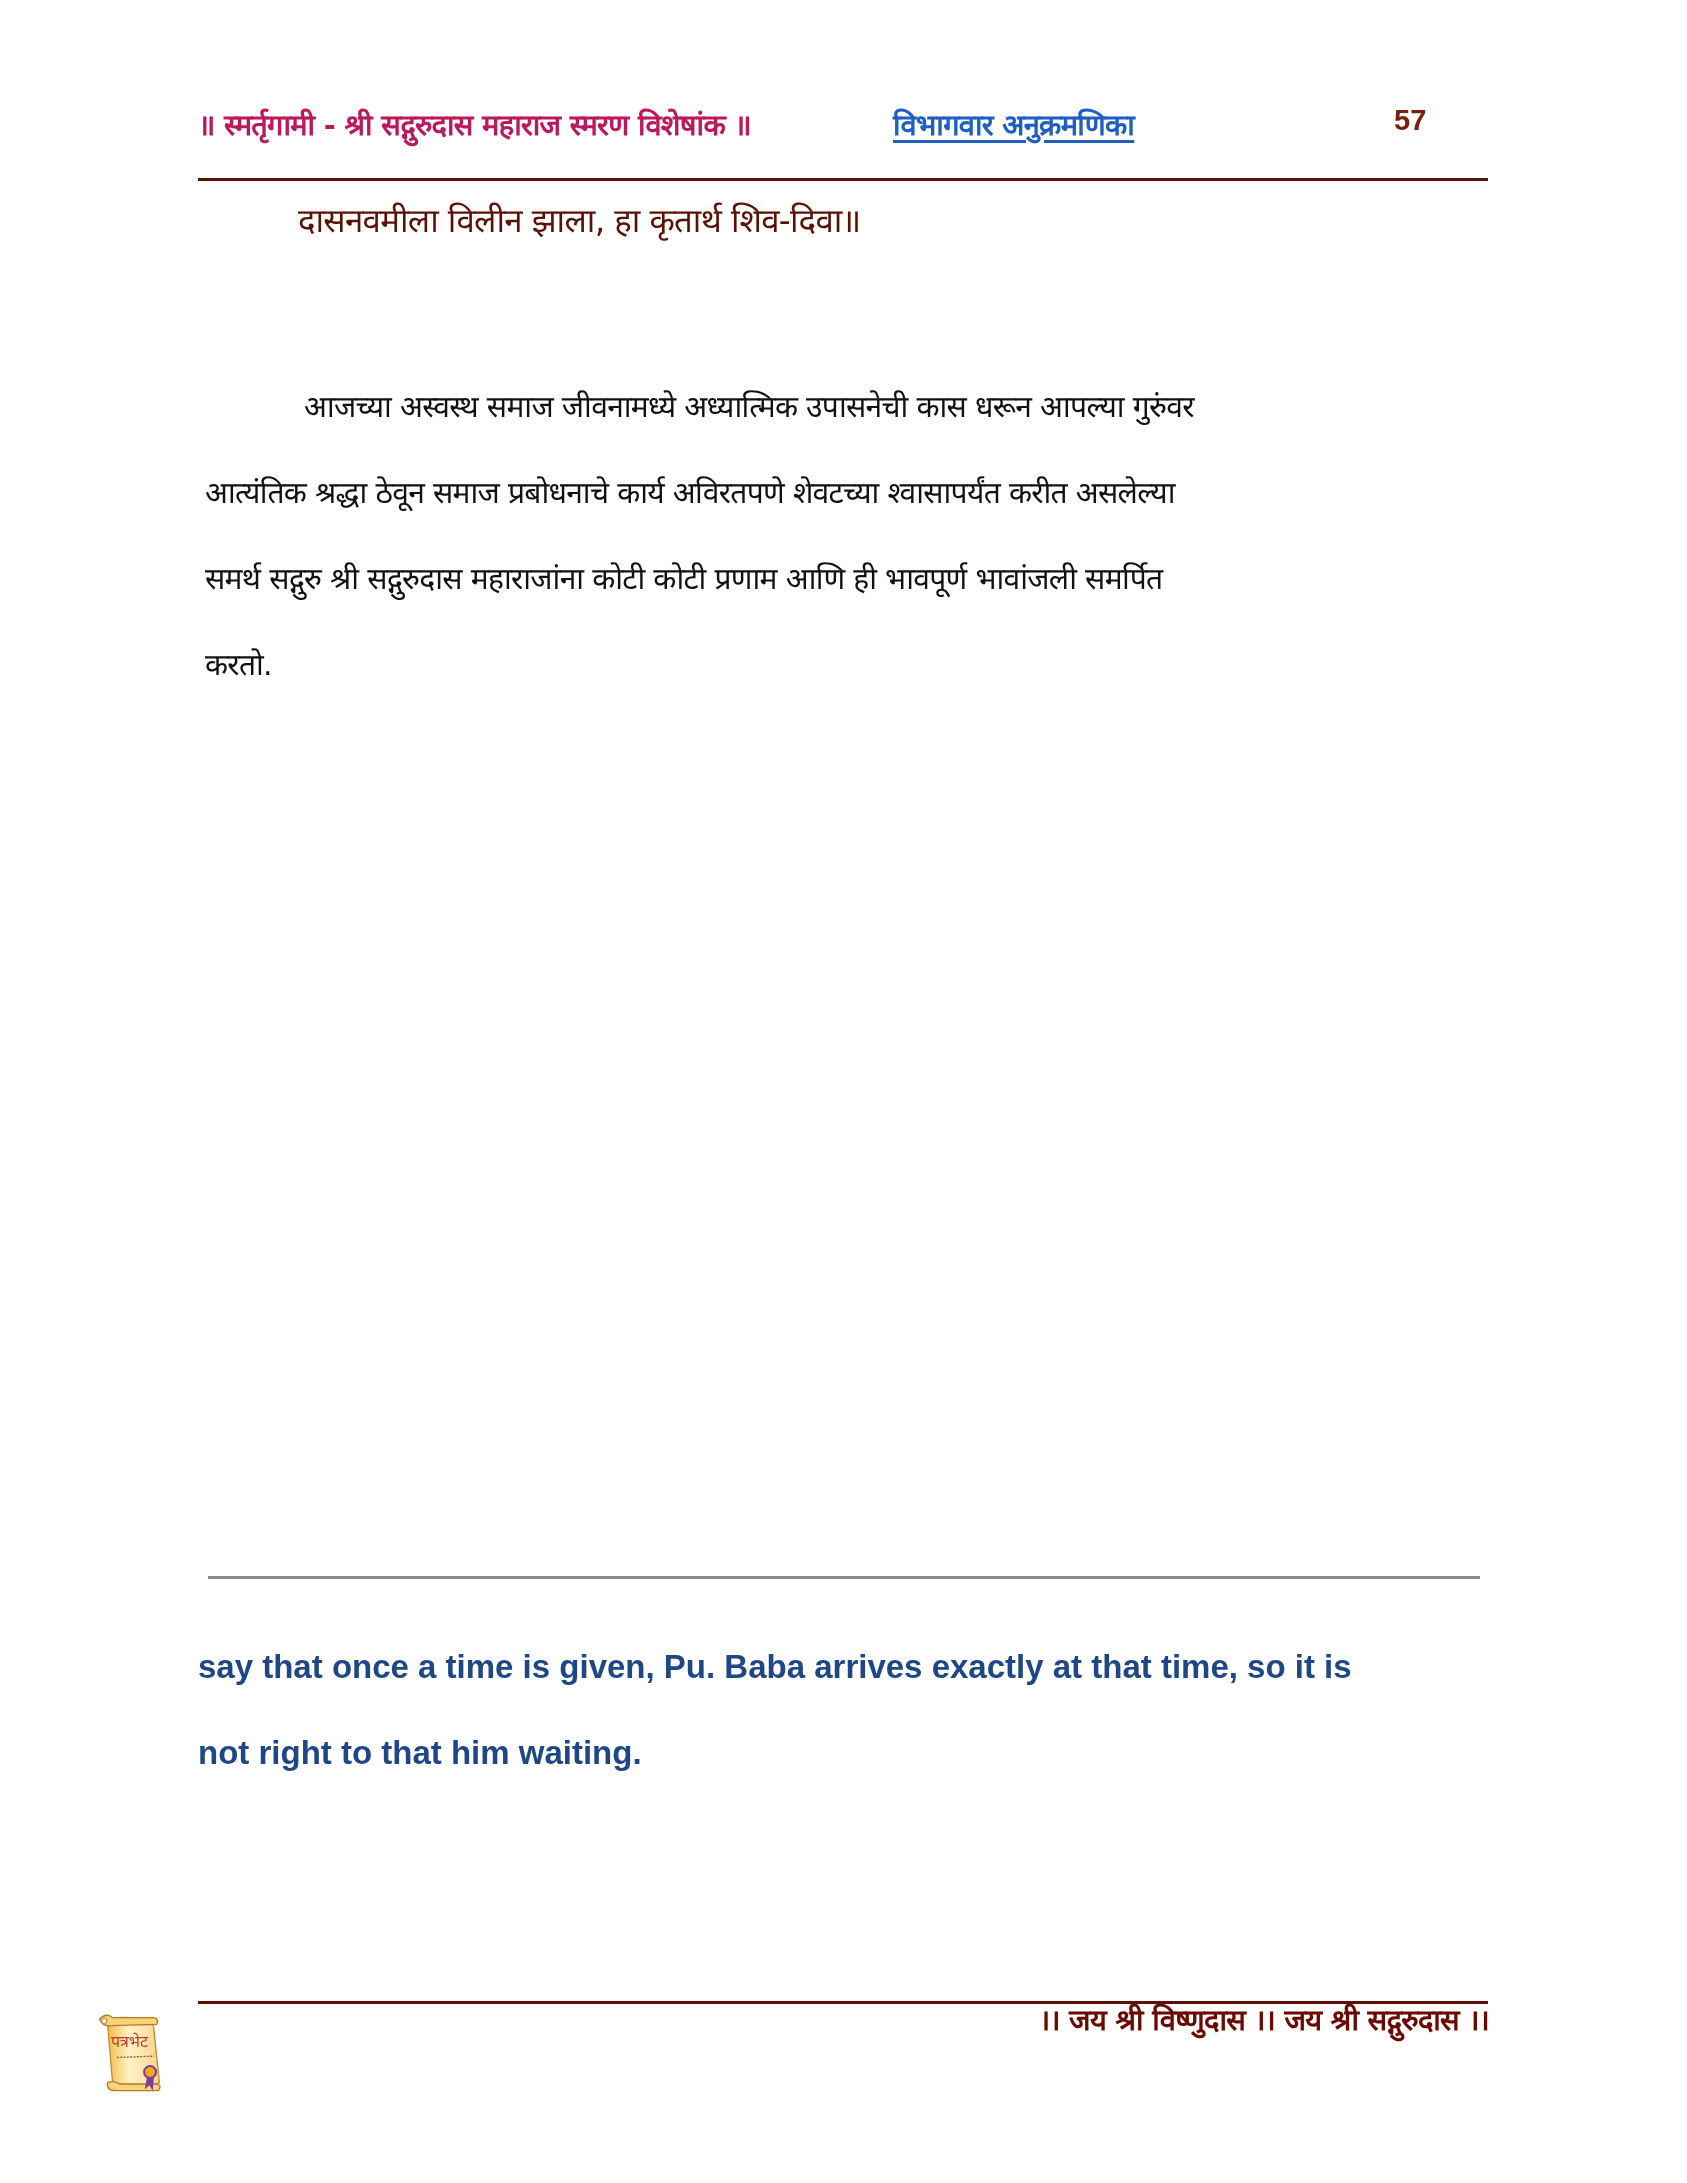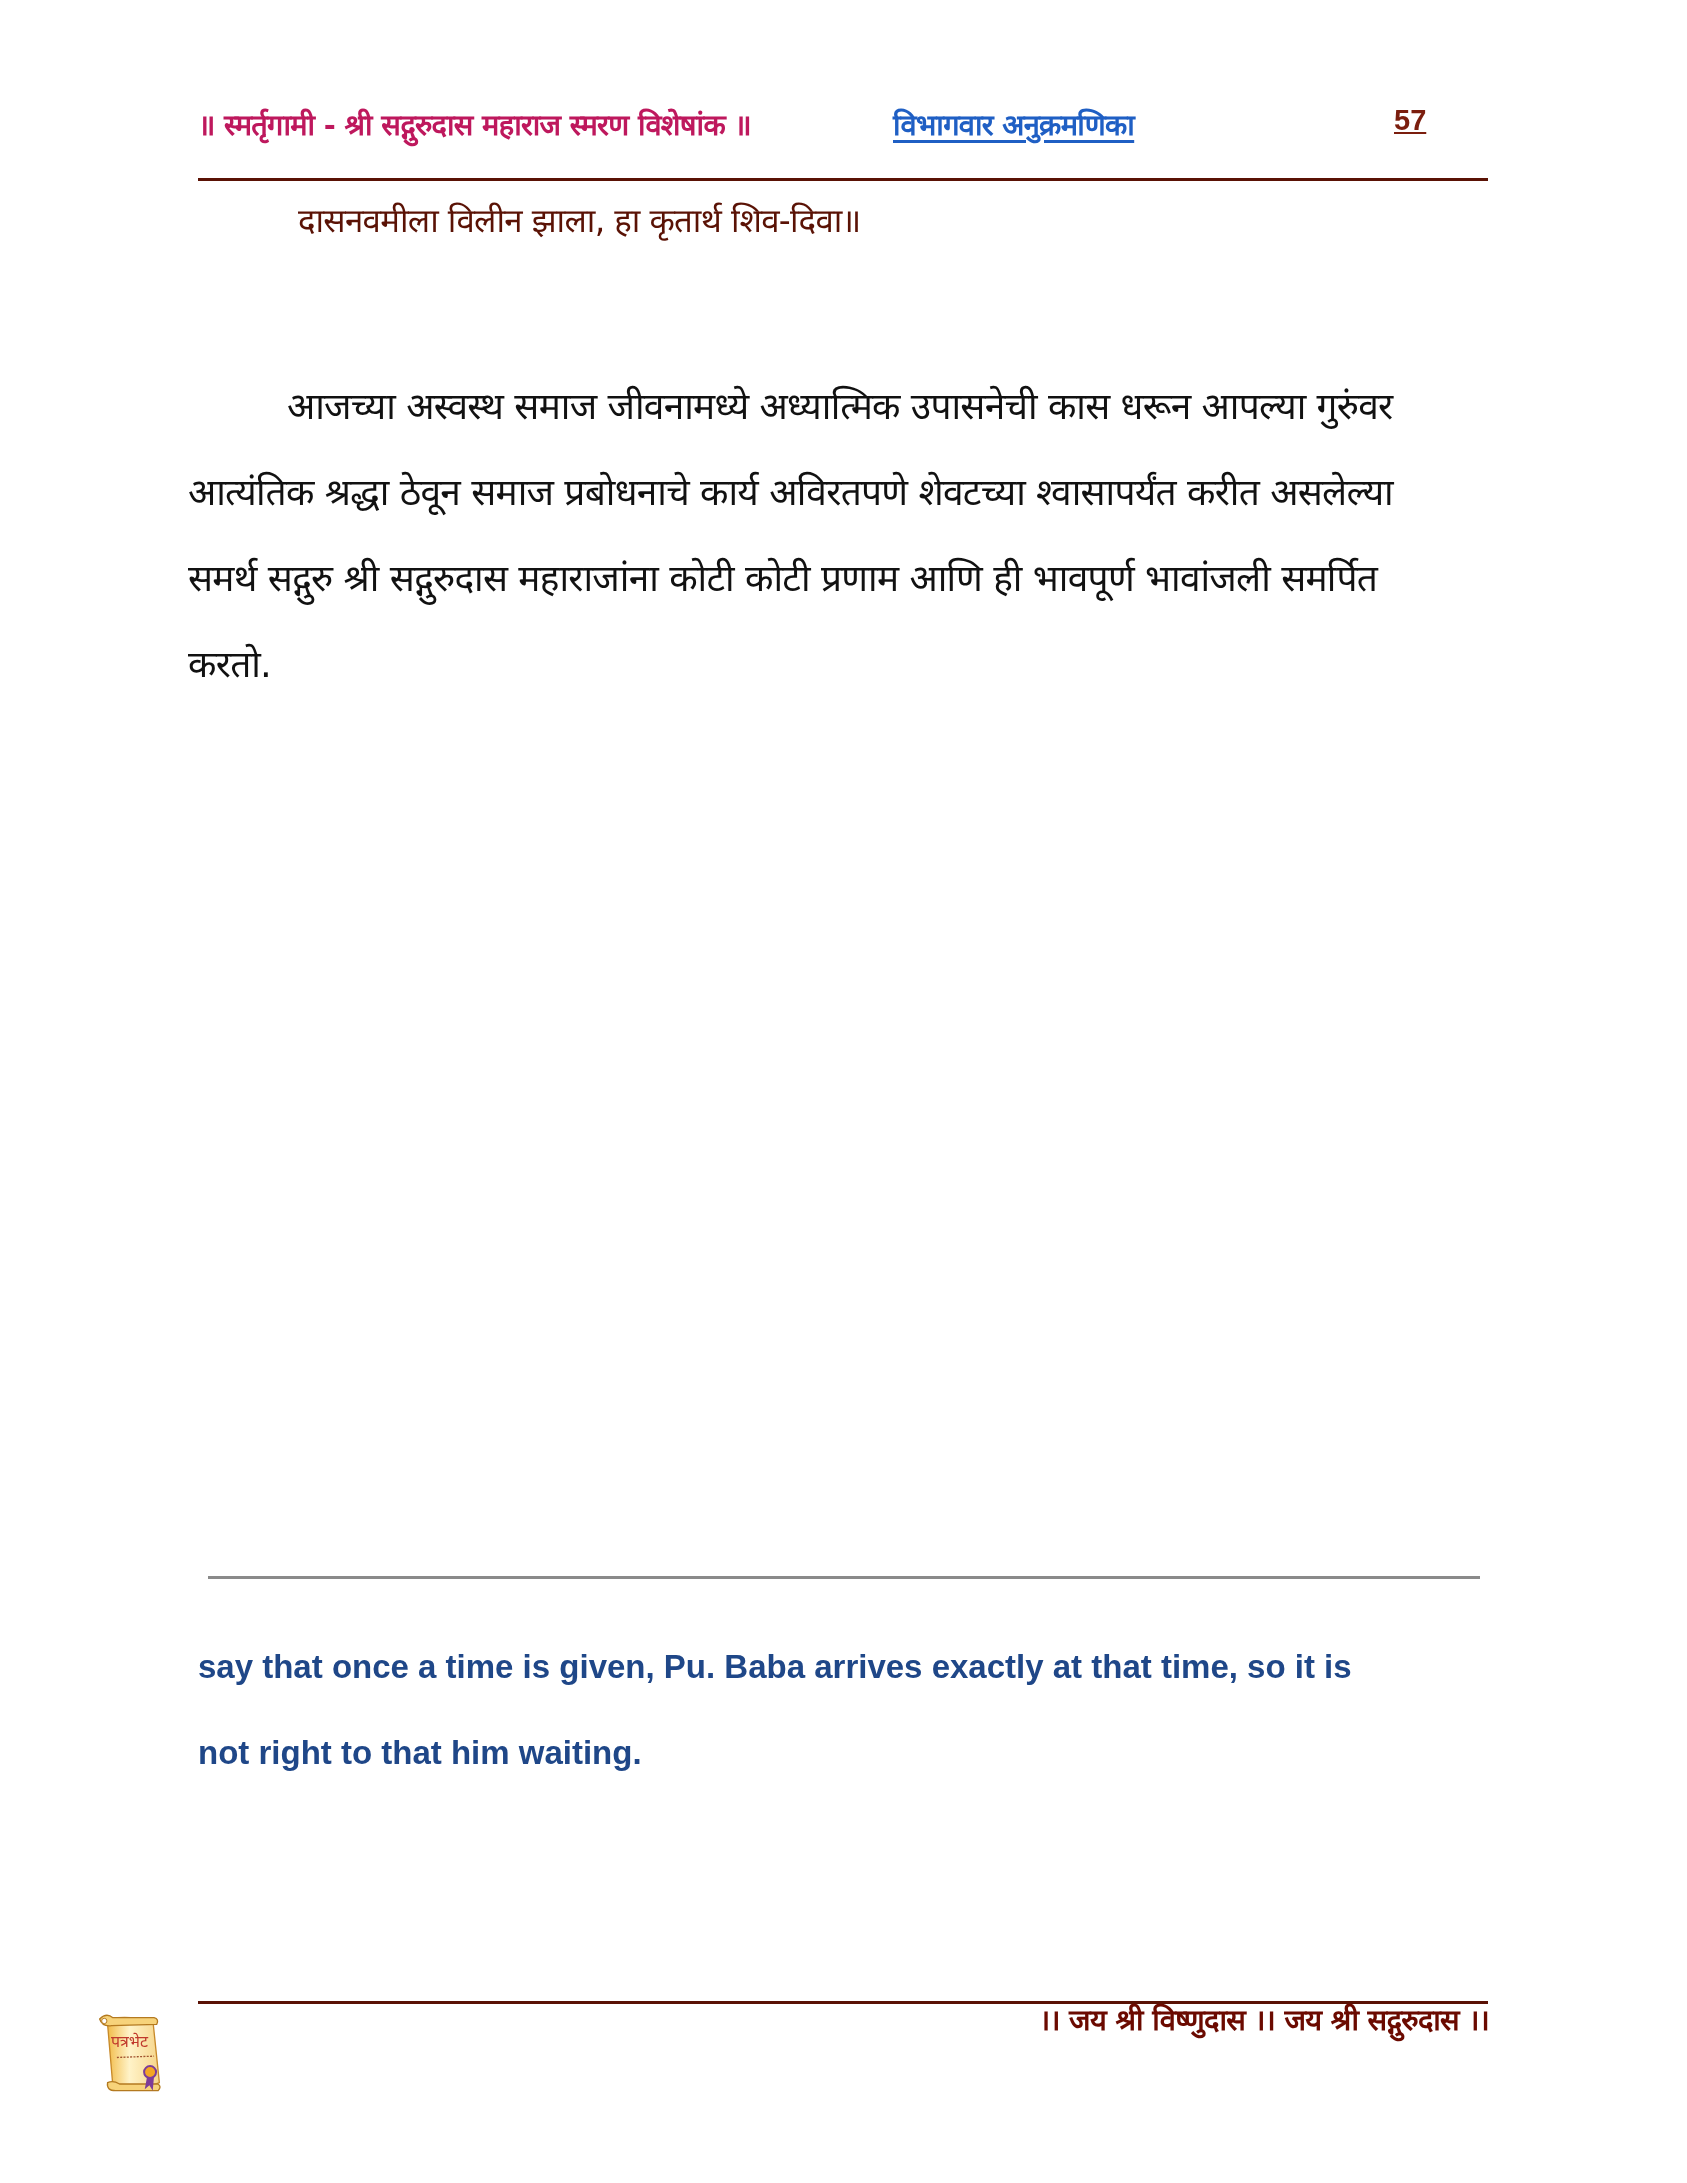--- a/index.html
+++ b/index.html
@@ -54,21 +54,20 @@
       cursor: pointer;
     }
     .page-number {
       position: absolute;
       left: 1196px;
       top: 5.3px;
       font-size: 29px;
       font-weight: bold;
       color: #7b1e0e;
       font-family: "Liberation Sans", sans-serif;
-      text-decoration: underline;
     }
     .rule-top {
       position: absolute;
       left: 198px;
       top: 178px;
       width: 1290px;
       height: 3.3px;
       background: #5a1205;
     }
 
@@ -77,24 +76,24 @@
       position: absolute;
       left: 298px;
       top: 197px;
       font-size: 33px;
       color: #5a1205;
       white-space: nowrap;
       letter-spacing: -0.7px;
     }
     .marathi-para {
       position: absolute;
-      left: 188px;
+      left: 205px;
       top: 364px;
       width: 1297px;
-      font-size: 37px;
+      font-size: 30px;
       color: #111111;
       line-height: 86px;
       letter-spacing: -0.7px;
     }
     .marathi-para .line {
       display: block;
       white-space: nowrap;
       height: 86px;
     }
     .marathi-para .line.first {

